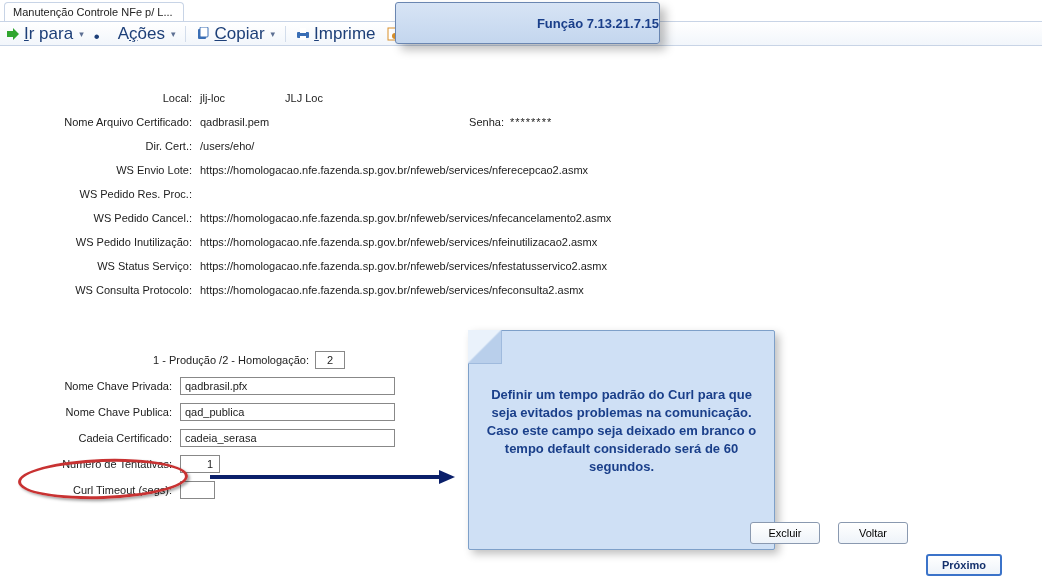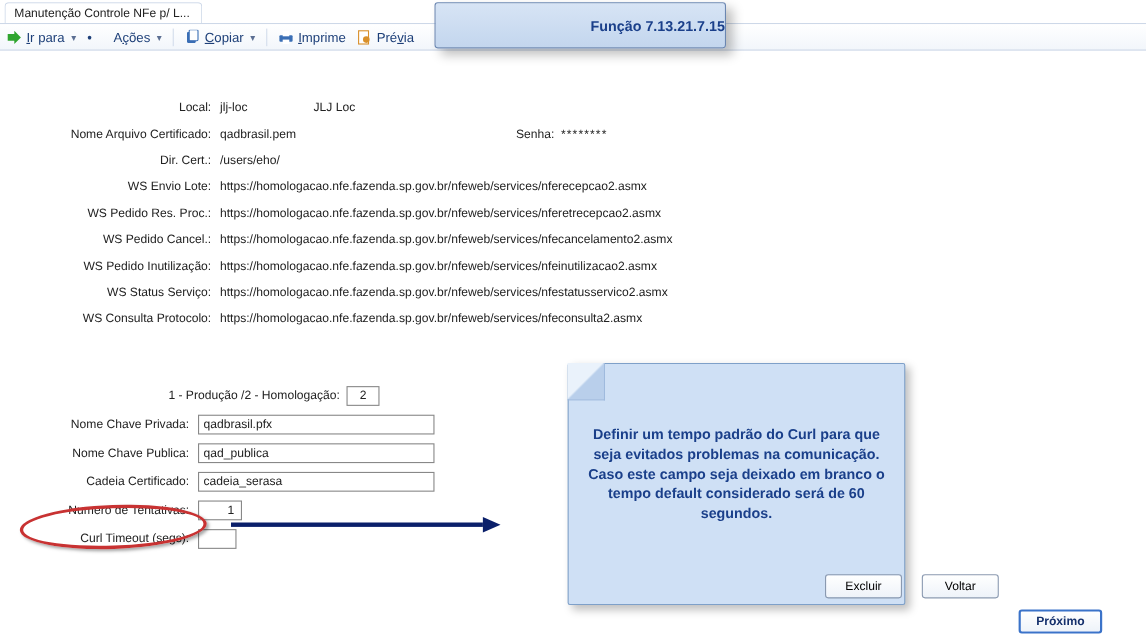--- a/index.html
+++ b/index.html
@@ -5,21 +5,21 @@
   * { box-sizing: border-box; }
   html, body { margin:0; padding:0; font-family: Tahoma, Arial, sans-serif; font-size:11px; color:#222; background:#fff; }
   .wrap { width:1042px; height:582px; position:relative; overflow:hidden; background:#fff; }
 
   
   .tab-strip { height:22px; border-bottom:1px solid #c8d4e6; display:flex; align-items:flex-end; padding-left:4px; gap:2px; background:#fff; }
   .tab { border:1px solid #c8d4e6; border-bottom:none; background:#fff; height:19px; padding:3px 10px 0 8px; border-top-left-radius:4px; border-top-right-radius:4px; display:flex; align-items:center; gap:6px;flex-direction:column; }
   .tab .close { color:#7a8aa5; font-weight:normal; font-size:11px; }
 
   
-  .toolbar { height:24px; border-bottom:1px solid #c8d4e6; background:linear-gradient(#ffffff,#f2f6fb); display:flex; align-items:center; padding:0 6px; gap:10px; font-size:12px; color:#1d3f78; position:relative;}
+  .toolbar { height:24px; border-bottom:1px solid #c8d4e6; background:linear-gradient(#ffffff,#f2f6fb); display:flex; align-items:center; padding:0 6px; gap:10px; font-size:17px; color:#1d3f78; position:relative;}
   .tbtn { display:inline-flex; align-items:center; gap:4px; cursor:pointer; }
   .tbtn u { text-decoration: underline; }
   .drop::after { content:"▾"; font-size:9px; color:#5c6f93; margin-left:2px;}
   .sep { width:1px; height:16px; background:#d3ddeb; }
   .icon { display:inline-block; width:14px; height:14px; }
 
   
   .func { position:absolute; left:395px; top:2px; width:265px; height:42px; border:1px solid #6a86b1; background:linear-gradient(#d7e4f5,#c3d6ee); border-radius:3px; box-shadow:6px 6px 10px rgba(0,0,0,.25); display:flex; align-items:center; justify-content:flex-end; font-weight:bold; color:#1a3f8a; font-size:13px; z-index:5; }
 
   
@@ -42,21 +42,21 @@
 
   
   .circle { position:absolute; left:18px; top:459px; width:170px; height:40px; border:3px solid #c83232; border-radius:50%/50%; transform:rotate(-2deg); box-shadow:2px 2px 3px rgba(0,0,0,.35); pointer-events:none;}
 
   
   .arrow { position:absolute; left:210px; top:470px; width:245px; height:14px; pointer-events:none;}
   .arrow .shaft { position:absolute; left:0; top:5px; right:16px; height:4px; background:#0a1f6a;}
   .arrow .head { position:absolute; right:0; top:0; width:0; height:0; border-left:16px solid #0a1f6a; border-top:7px solid transparent; border-bottom:7px solid transparent;}
 
   
-  .note { position:absolute; left:468px; top:330px; width:307px; height:220px; background:#cfe0f5; border:1px solid #7ea0c9; border-radius:2px; box-shadow:4px 4px 8px rgba(0,0,0,.25); color:#1a3f8a; font-weight:bold; font-size:13px; text-align:center; padding:55px 14px 10px 14px; line-height:18px;margin-left:48px;}
+  .note { position:absolute; left:468px; top:330px; width:307px; height:220px; background:#cfe0f5; border:1px solid #7ea0c9; border-radius:2px; box-shadow:4px 4px 8px rgba(0,0,0,.25); color:#1a3f8a; font-weight:bold; font-size:13px; text-align:center; padding:55px 14px 10px 14px; line-height:18px;}
   .note .ear { position:absolute; left:-1px; top:-1px; width:34px; height:34px; background:linear-gradient(135deg,#eaf2fb 0 48%, #b9cfeb 52% 100%); border-right:1px solid #9fbadd; border-bottom:1px solid #9fbadd;}
 
   
   .btn-row { position:absolute; right:40px; bottom:6px; display:flex; gap:18px;}
   .btn { min-width:70px; height:22px; border:1px solid #8a99b0; border-radius:3px; background:linear-gradient(#ffffff,#eef3f9); font-size:11px; cursor:pointer; padding:0 14px;}
   .btn.primary { border:2px solid #3b73c9; font-weight:bold; color:#14306c;margin-top:32px;}
 
   
   .green { fill:#2fa52f;} .blue{fill:#3a6eb5;} .orange{fill:#d9902a;}
 </style>
@@ -128,21 +128,20 @@
     <div class="row">
       <div class="lbl">Dir. Cert.:</div>
       <div class="val">/users/eho/</div>
     </div>
     <div class="row">
       <div class="lbl">WS Envio Lote:</div>
       <div class="val">https://homologacao.nfe.fazenda.sp.gov.br/nfeweb/services/nferecepcao2.asmx</div>
     </div>
     <div class="row">
       <div class="lbl">WS Pedido Res. Proc.:</div>
-      <div class="val">https://homologacao.nfe.fazenda.sp.gov.br/nfeweb/services/nferetrecepcao2.asmx</div>
     </div>
     <div class="row">
       <div class="lbl">WS Pedido Cancel.:</div>
       <div class="val">https://homologacao.nfe.fazenda.sp.gov.br/nfeweb/services/nfecancelamento2.asmx</div>
     </div>
     <div class="row">
       <div class="lbl">WS Pedido Inutilização:</div>
       <div class="val">https://homologacao.nfe.fazenda.sp.gov.br/nfeweb/services/nfeinutilizacao2.asmx</div>
     </div>
     <div class="row">

